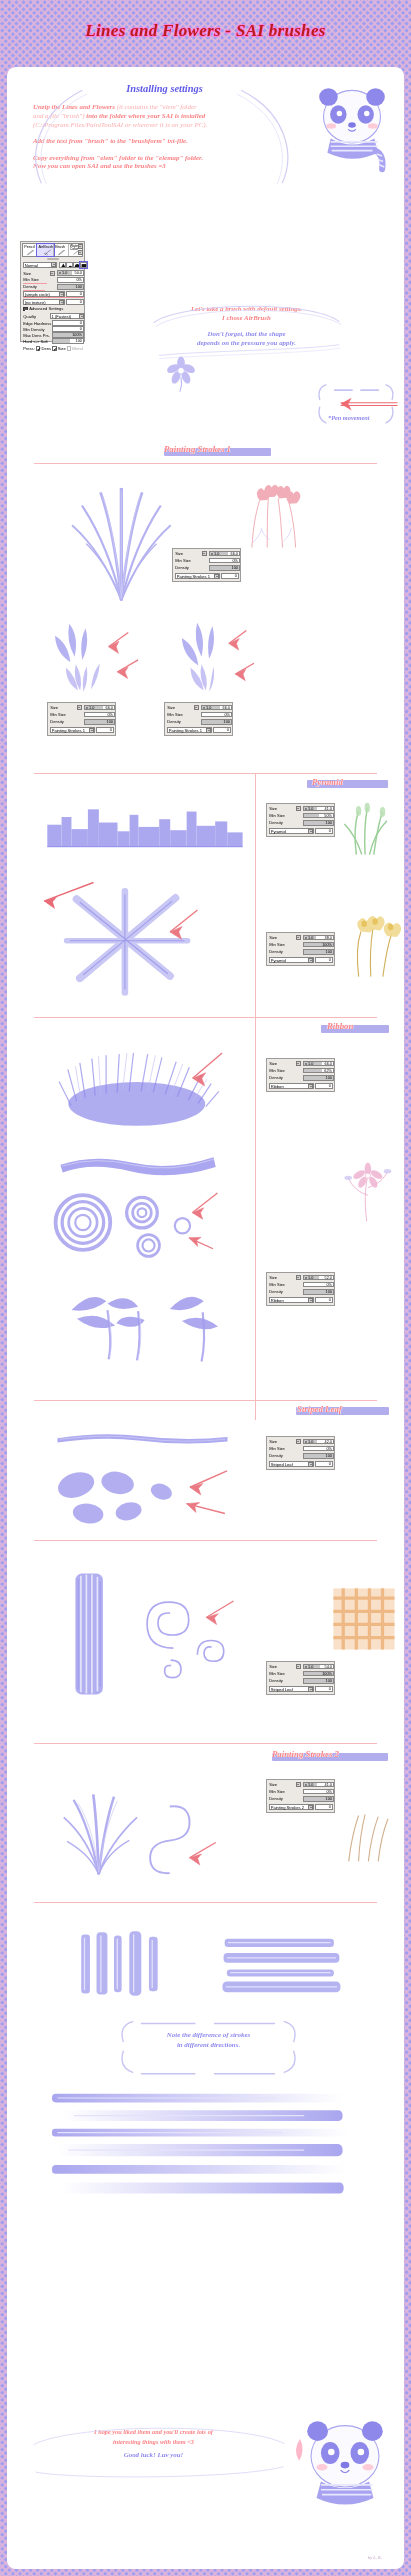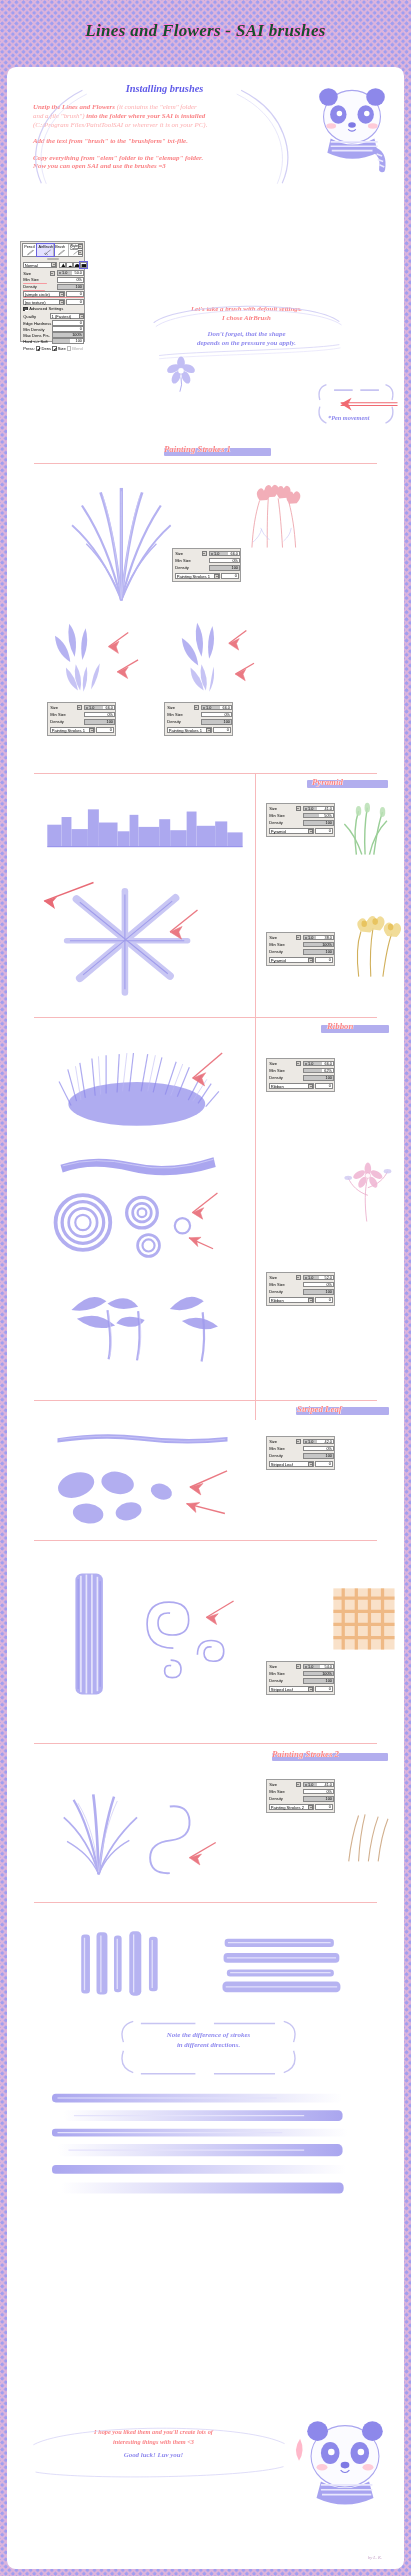--- a/index.html
+++ b/index.html
@@ -22,21 +22,21 @@
   
   #card {
     position:absolute; left:7.1px; top:67px; width:397px; height:2502px;
     background:#ffffff; border-radius:8.8px;
     overflow:hidden;
   }
   
   #title {
     position:absolute; left:0; top:21px; width:411px; text-align:center;
     font-style:italic; font-weight:bold; font-size:17px;
-    color:#14532d; letter-spacing:0.3px;
+    color:#b91c1c; letter-spacing:0.3px;
     text-shadow: 0.8px 0 0 #ff7ee0, -0.8px 0 0 #ff7ee0, 0 0.8px 0 #ff7ee0,
                  0 -0.8px 0 #ff7ee0, 0.5px 0.5px 0 #ff7ee0, -0.5px -0.5px 0 #ff7ee0,
                  0.5px -0.5px 0 #ff7ee0, -0.5px 0.5px 0 #ff7ee0;
     z-index:5;
   }
   
   .tx { position:absolute; font-family:"Liberation Serif", serif; white-space:pre; }
   .hdg  { font-style:italic; font-weight:bold; color:#5f5ae8; }
   .red  { font-style:italic; font-weight:bold; color:#fa8285; }
   .redl { font-style:italic; color:#fcaeb0; }
@@ -98,21 +98,21 @@
 </style>
 </head>
 <body>
 
 <div id="bg"></div>
 
 <div class="tx" id="title">Lines and Flowers - SAI brushes</div>
 
 <div id="card"></div>
 
-<div class="tx hdg ctr" style="left:0;top:83px;width:329px;font-size:10.4px;">Installing brushes</div>
+<div class="tx hdg ctr" style="left:0;top:83px;width:329px;font-size:10.4px;">Installing settings</div>
 
 <div style="position:absolute;left:33px;top:103px;width:258px;font-size:6.9px;line-height:8.8px;font-family:'Liberation Serif',serif;">
   <div><span class="red">Unzip the Lines and Flowers </span><span class="redl">(it contains the "elem" folder</span></div>
   <div><span class="redl">and a file "brush") </span><span class="red">into the folder where your SAI is installed</span></div>
   <div><span class="redl">(C:/Program Files/PaintToolSAI or wherever it is on your PC).</span></div>
   <div style="height:7.7px"></div>
   <div><span class="red">Add the text from "brush" to the "brushform" txt-file.</span></div>
   <div style="height:7.7px"></div>
   <div><span class="red">Copy everything from "elem" folder to the "elemap" folder.</span></div>
   <div><span class="red">Now you can open SAI and use the brushes =3</span></div>

